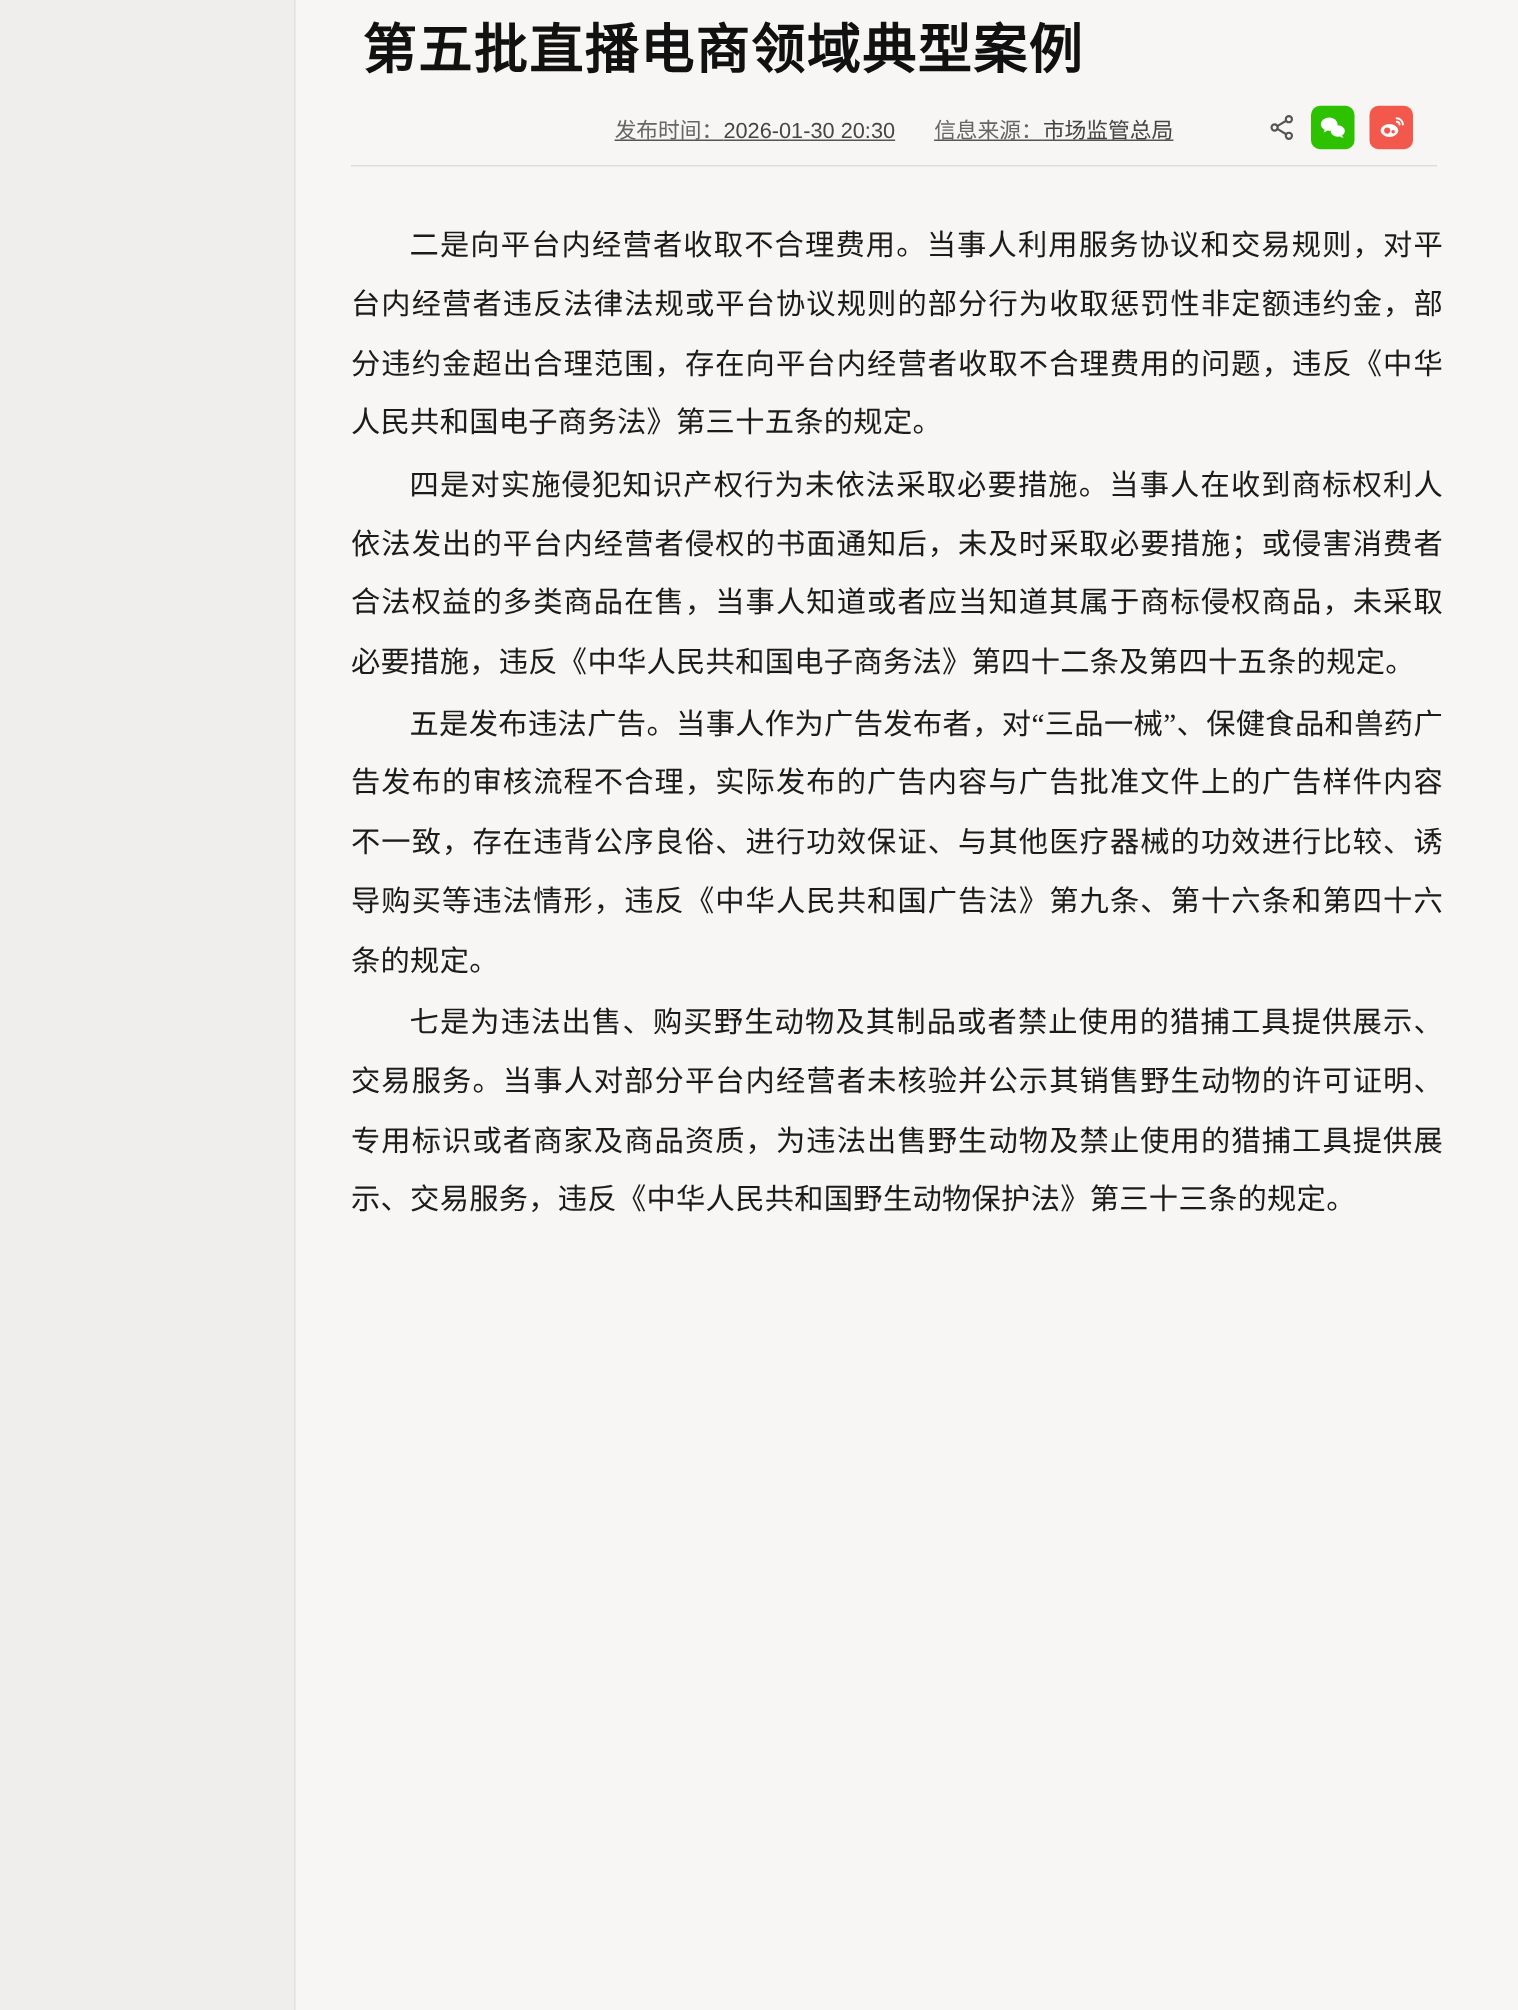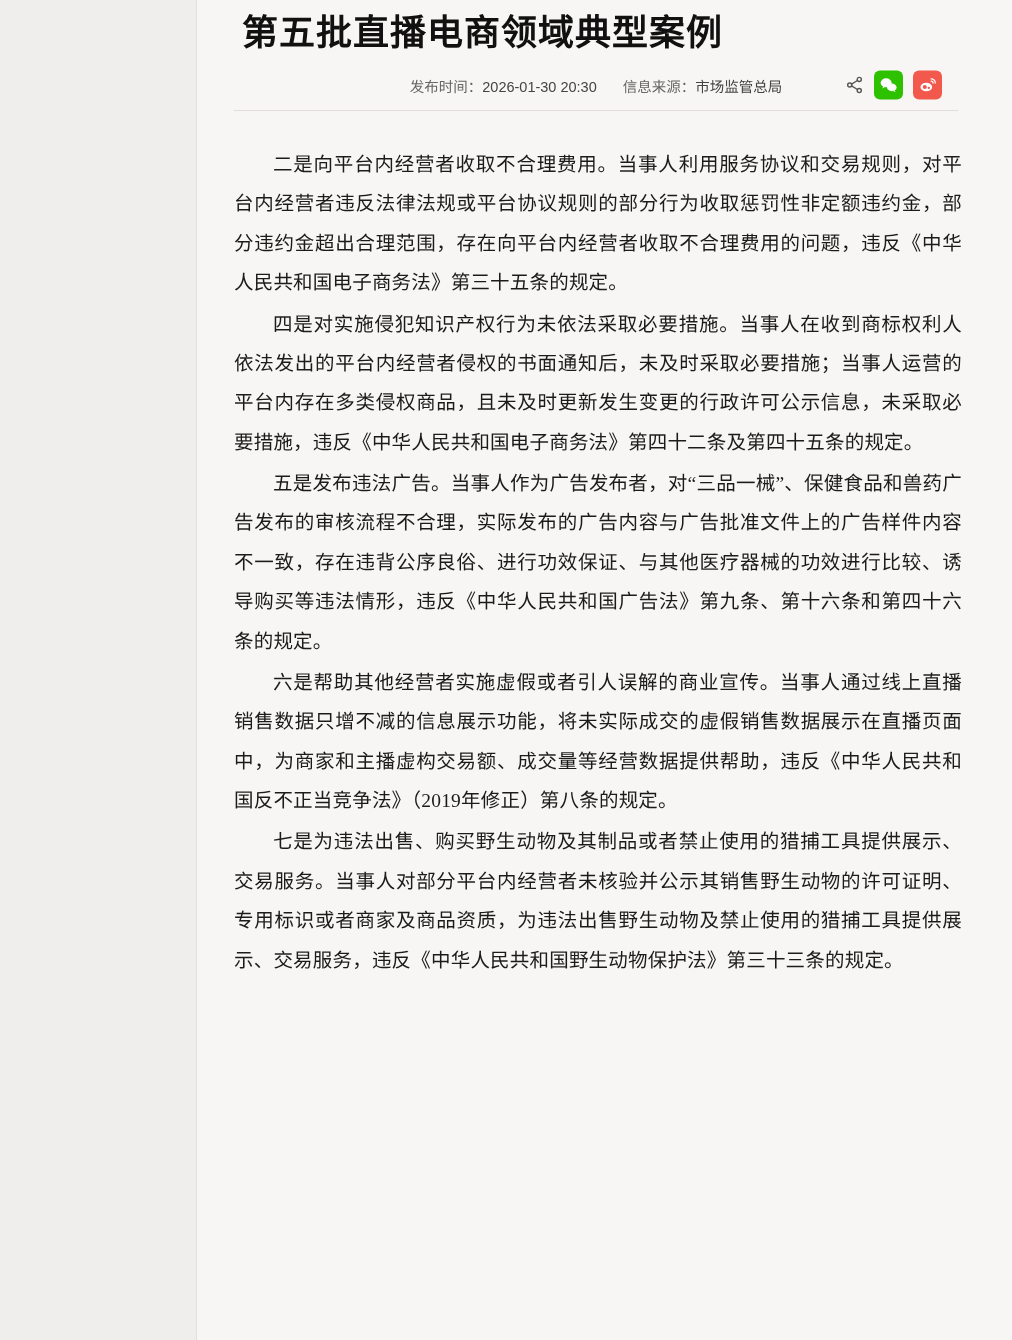--- a/index.html
+++ b/index.html
@@ -45,20 +45,21 @@
   .meta-row {
     display: flex;
     align-items: center;
     justify-content: center;
     gap: 26px;
     font-family: "Liberation Sans", "DejaVu Sans", sans-serif;
     font-size: 14.5px;
     color: #555;
     padding: 12px 0 10px 0;
     position: relative;
+    text-decoration: underline;
   }
   .meta-item {
     white-space: nowrap;
   }
   .meta-label { color: #666; }
   .meta-value { color: #444; }
   .share-group {
     position: absolute;
     right: 30px;
     top: 50%;
@@ -153,21 +154,20 @@
             <path d="M16.6 7.1c1.3 0 2.4 1.1 2.4 2.4" stroke="#ffffff" stroke-width="1.6" fill="none" stroke-linecap="round"></path>
           </svg>
         </span>
       </span>
     </div>
 
     <div class="divider"></div>
 
     <div class="article">
       <p>二是向平台内经营者收取不合理费用。当事人利用服务协议和交易规则，对平台内经营者违反法律法规或平台协议规则的部分行为收取惩罚性非定额违约金，部分违约金超出合理范围，存在向平台内经营者收取不合理费用的问题，违反《中华人民共和国电子商务法》第三十五条的规定。</p>
-      <p>四是对实施侵犯知识产权行为未依法采取必要措施。当事人在收到商标权利人依法发出的平台内经营者侵权的书面通知后，未及时采取必要措施；当事人运营的平台内存在多类侵权商品，且未及时更新发生变更的行政许可公示信息，未采取必要措施，违反《中华人民共和国电子商务法》第四十二条及第四十五条的规定。</p>
+      <p>四是对实施侵犯知识产权行为未依法采取必要措施。当事人在收到商标权利人依法发出的平台内经营者侵权的书面通知后，未及时采取必要措施；或侵害消费者合法权益的多类商品在售，当事人知道或者应当知道其属于商标侵权商品，未采取必要措施，违反《中华人民共和国电子商务法》第四十二条及第四十五条的规定。</p>
       <p>五是发布违法广告。当事人作为广告发布者，对“三品一械”、保健食品和兽药广告发布的审核流程不合理，实际发布的广告内容与广告批准文件上的广告样件内容不一致，存在违背公序良俗、进行功效保证、与其他医疗器械的功效进行比较、诱导购买等违法情形，违反《中华人民共和国广告法》第九条、第十六条和第四十六条的规定。</p>
-      <p>六是帮助其他经营者实施虚假或者引人误解的商业宣传。当事人通过线上直播销售数据只增不减的信息展示功能，将未实际成交的虚假销售数据展示在直播页面中，为商家和主播虚构交易额、成交量等经营数据提供帮助，违反《中华人民共和国反不正当竞争法》（2019年修正）第八条的规定。</p>
       <p>七是为违法出售、购买野生动物及其制品或者禁止使用的猎捕工具提供展示、交易服务。当事人对部分平台内经营者未核验并公示其销售野生动物的许可证明、专用标识或者商家及商品资质，为违法出售野生动物及禁止使用的猎捕工具提供展示、交易服务，违反《中华人民共和国野生动物保护法》第三十三条的规定。</p>
 
     </div>
 
   </div>
 </div>
 
 </body></html>

